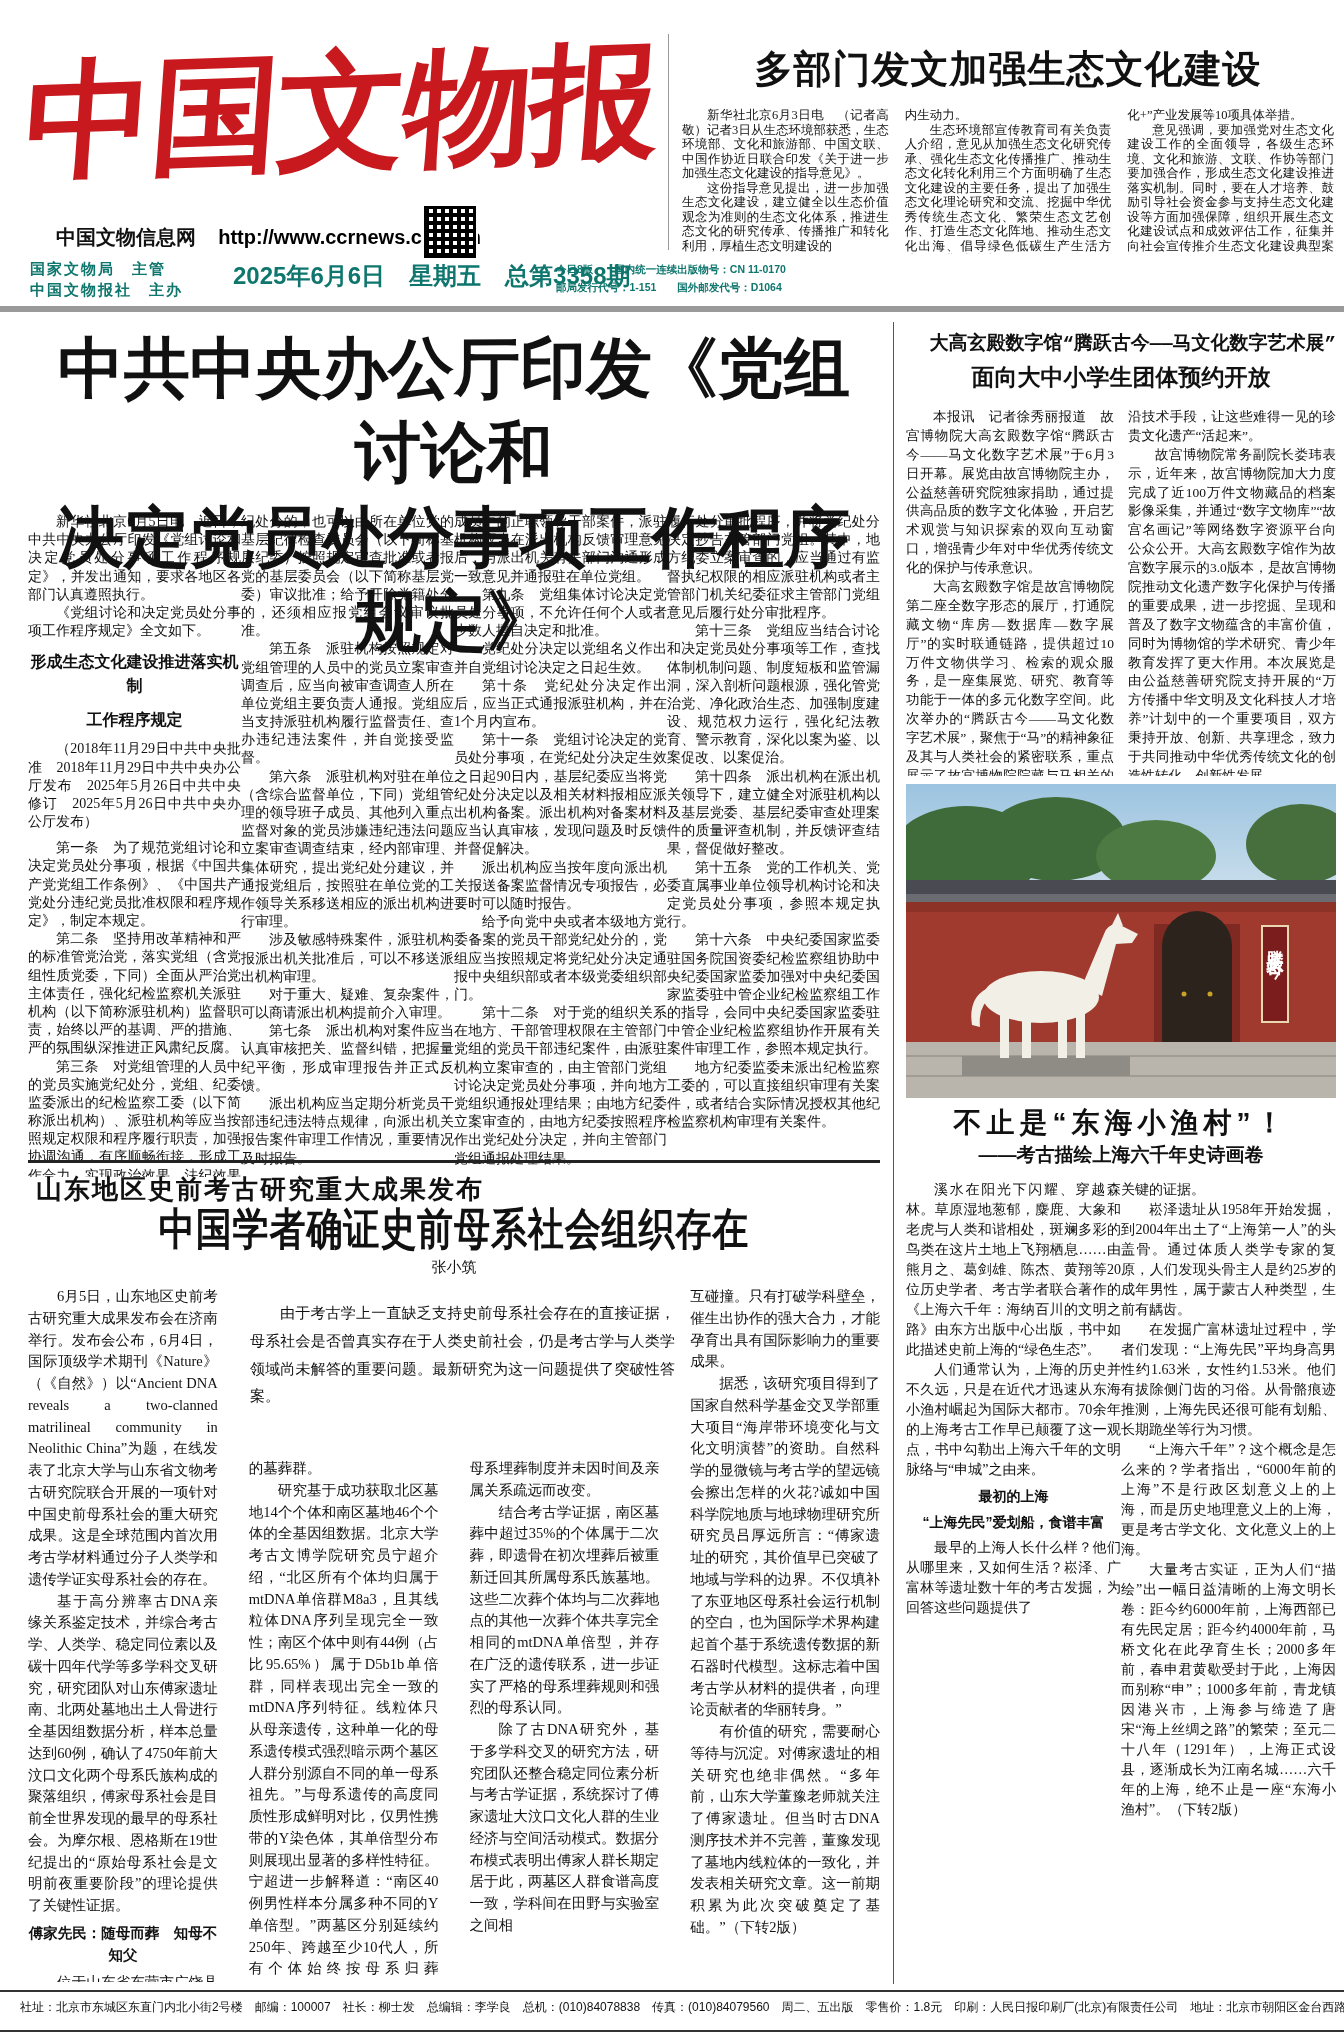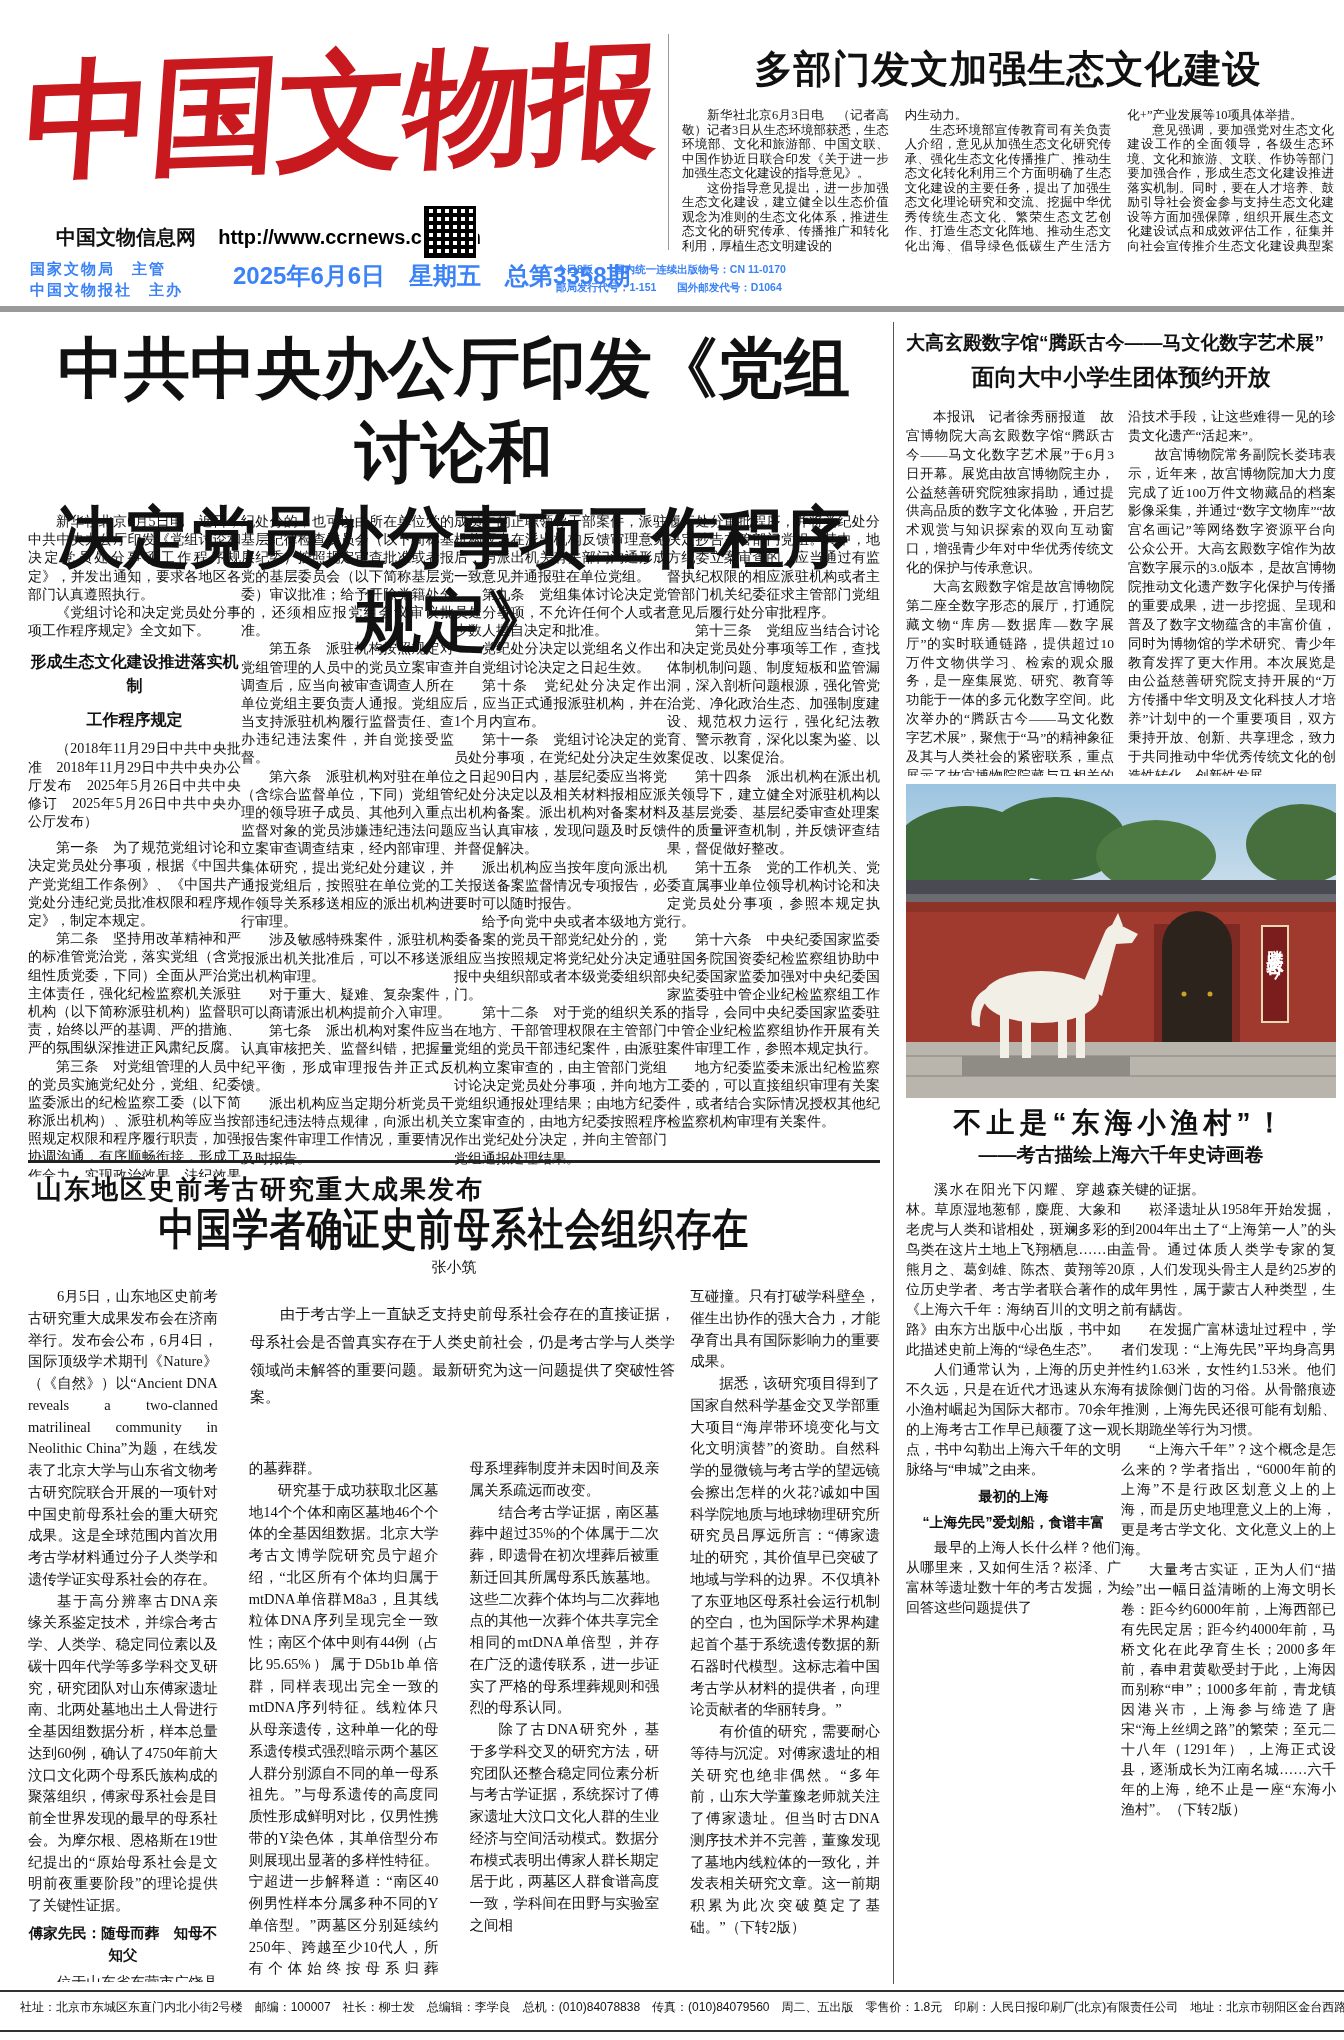--- a/index.html
+++ b/index.html
@@ -10,21 +10,21 @@
   #logo{left:26px;top:10px;width:630px;height:210px;color:#c8191f;
         font-family:"DejaVu Serif",serif;font-weight:bold;font-size:128px;line-height:200px;
         transform:skewX(-6deg) rotate(-2deg);letter-spacing:-2px;white-space:nowrap;}
   #site-line{left:56px;top:224px;font-family:"Liberation Sans",sans-serif;font-weight:bold;font-size:20px;}
   #site-line a{color:#000;text-decoration:none;}
   #qr{left:424px;top:206px;width:50px;height:50px;
       background:
         repeating-linear-gradient(0deg,#000 0 4px,transparent 4px 8px),
         repeating-linear-gradient(90deg,#000 0 4px,#fff 4px 8px);
       outline:2px solid #fff;border:1px solid #000;}
-  #infobar{left:28px;top:256px;width:645px;height:48px;color:#3b82f6;font-family:"Liberation Sans",sans-serif;}
+  #infobar{left:28px;top:256px;width:645px;height:48px;color:#0f766e;font-family:"Liberation Sans",sans-serif;}
   #infobar .orgs{position:absolute;left:2px;top:2px;font-size:15px;font-weight:bold;line-height:21px;letter-spacing:2px;}
   #infobar .date{position:absolute;left:205px;top:4px;font-size:24px;font-weight:bold;white-space:nowrap;}
   #infobar .codes{position:absolute;left:528px;top:4px;font-size:10.5px;font-weight:bold;line-height:18px;white-space:nowrap;}
   #rule-gray{left:0;top:306px;width:1344px;height:6px;background:#9a9a9a;}
   #vrule-mast{left:668px;top:34px;width:1px;height:216px;background:#999;}
   
   .para{margin:0;text-indent:2em;text-align:justify;}
   .cont{text-indent:0;}
   .csub{text-indent:0;text-align:center;font-weight:bold;font-family:"Liberation Sans",sans-serif;}
   .cdate{text-indent:2em;}
@@ -36,35 +36,35 @@
           font-family:"Liberation Sans",sans-serif;letter-spacing:1px;}
   #eco-body{left:682px;top:108px;width:652px;height:146px;gap:16px;font-size:12.5px;line-height:1.16;}
   
   #main-hl{left:28px;top:326px;width:852px;text-align:center;font-weight:bold;
            font-family:"Liberation Sans",sans-serif;font-size:66px;line-height:1.28;letter-spacing:0px;}
   #main-body{left:28px;top:513px;width:852px;height:664px;gap:0;font-size:14px;line-height:1.3;}
   #main-body .csub{font-size:16px;line-height:1.5;margin-top:10px;}
   #main-body .cdate{margin:8px 0;}
   #vrule-main{left:893px;top:322px;width:1px;height:1662px;background:#555;}
   
-  #pal-hl1{left:906px;top:330px;width:430px;text-align:left;font-weight:bold;font-size:19px;
-           font-family:Liberation Sans, sans-serif;white-space:nowrap;}
+  #pal-hl1{left:906px;top:330px;width:430px;text-align:right;font-weight:bold;font-size:19px;
+           font-family:Liberation Mono, monospace;white-space:nowrap;}
   #pal-hl2{left:906px;top:362px;width:430px;text-align:center;font-weight:bold;font-size:23px;
            font-family:"Liberation Sans",sans-serif;}
   #pal-body{left:906px;top:408px;width:430px;height:368px;gap:14px;font-size:13.5px;line-height:1.4;}
   
   #photo{left:906px;top:784px;width:430px;height:314px;background:#cfd8df;}
   
   #rule-sd{left:28px;top:1160px;width:852px;height:3px;background:#222;}
   #sd-kicker{left:36px;top:1172px;font-size:26px;font-weight:bold;font-family:"Liberation Sans",sans-serif;letter-spacing:2px;}
   #sd-hl{left:28px;top:1200px;width:852px;text-align:center;font-size:44px;font-weight:bold;
          font-family:"Liberation Sans",sans-serif;letter-spacing:1px;transform:scaleX(.82);transform-origin:center;}
   #sd-byline{left:28px;top:1258px;width:852px;text-align:center;font-size:15px;}
   #sd-lede{left:250px;top:1300px;width:425px;height:150px;font-size:15px;line-height:1.85;
-           font-family:Liberation Sans, sans-serif;}
+           font-family:Liberation Serif, serif;}
   #sd-body{left:28px;top:1286px;width:852px;height:696px;gap:31px;font-size:14.5px;line-height:1.5;}
   #sd-body .pad-top{padding-top:172px;}
   
   #sh-hl1{left:906px;top:1104px;width:430px;text-align:center;font-size:28px;font-weight:bold;
           font-family:"Liberation Sans",sans-serif;letter-spacing:5px;}
   #sh-hl2{left:906px;top:1142px;width:430px;text-align:center;font-size:19px;font-weight:bold;
           font-family:"Liberation Sans",sans-serif;}
   #sh-body{left:906px;top:1180px;width:430px;height:802px;font-size:14px;line-height:1.43;}
   
   #rule-col1{left:0;top:1990px;width:1344px;height:2px;background:#333;}

